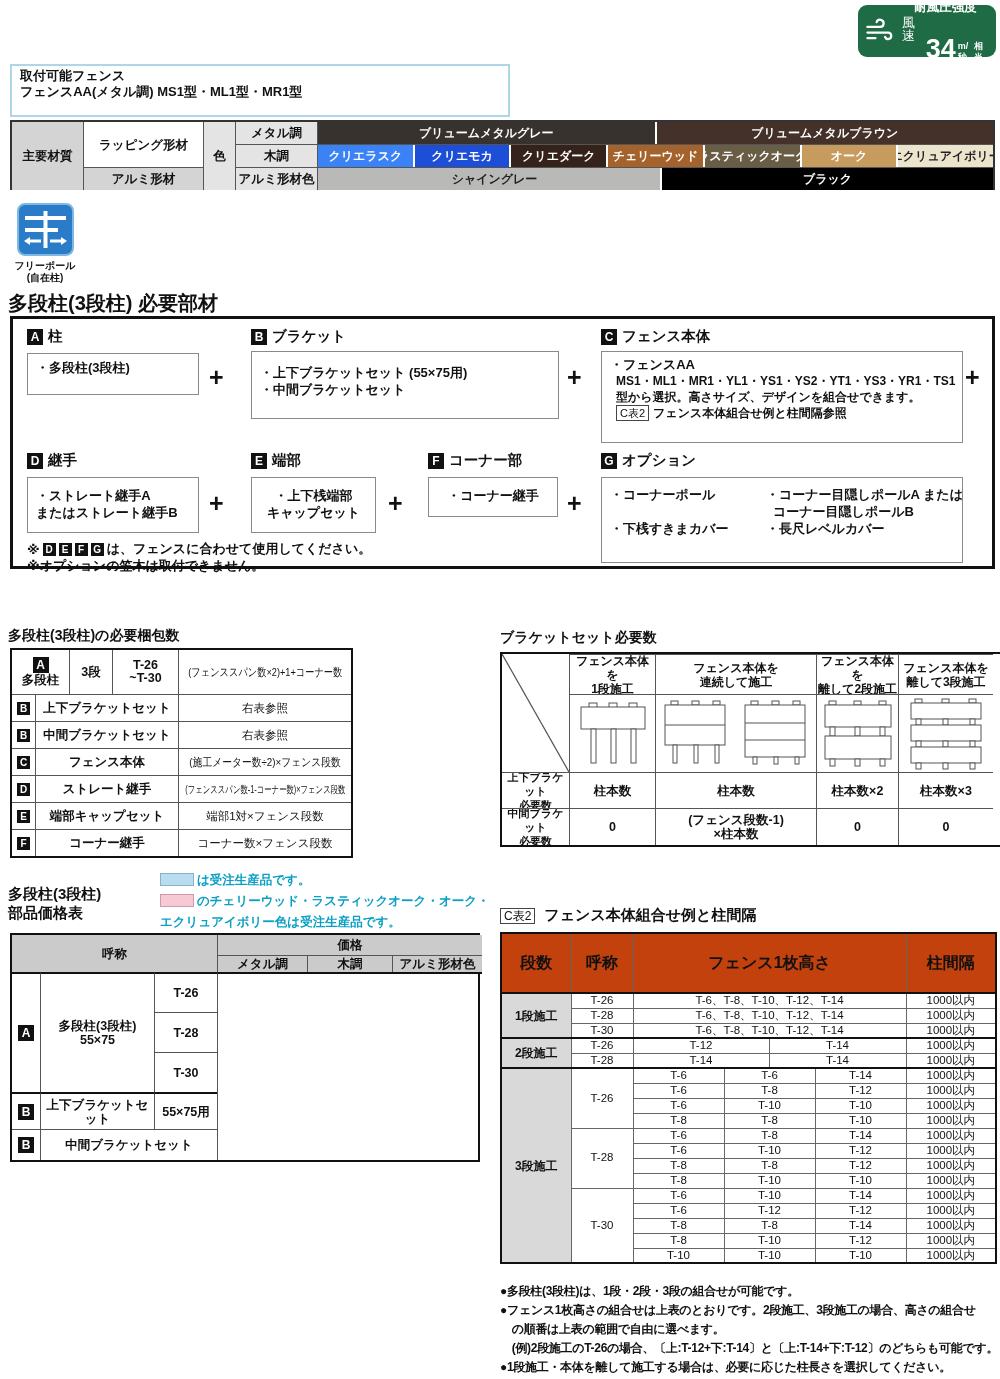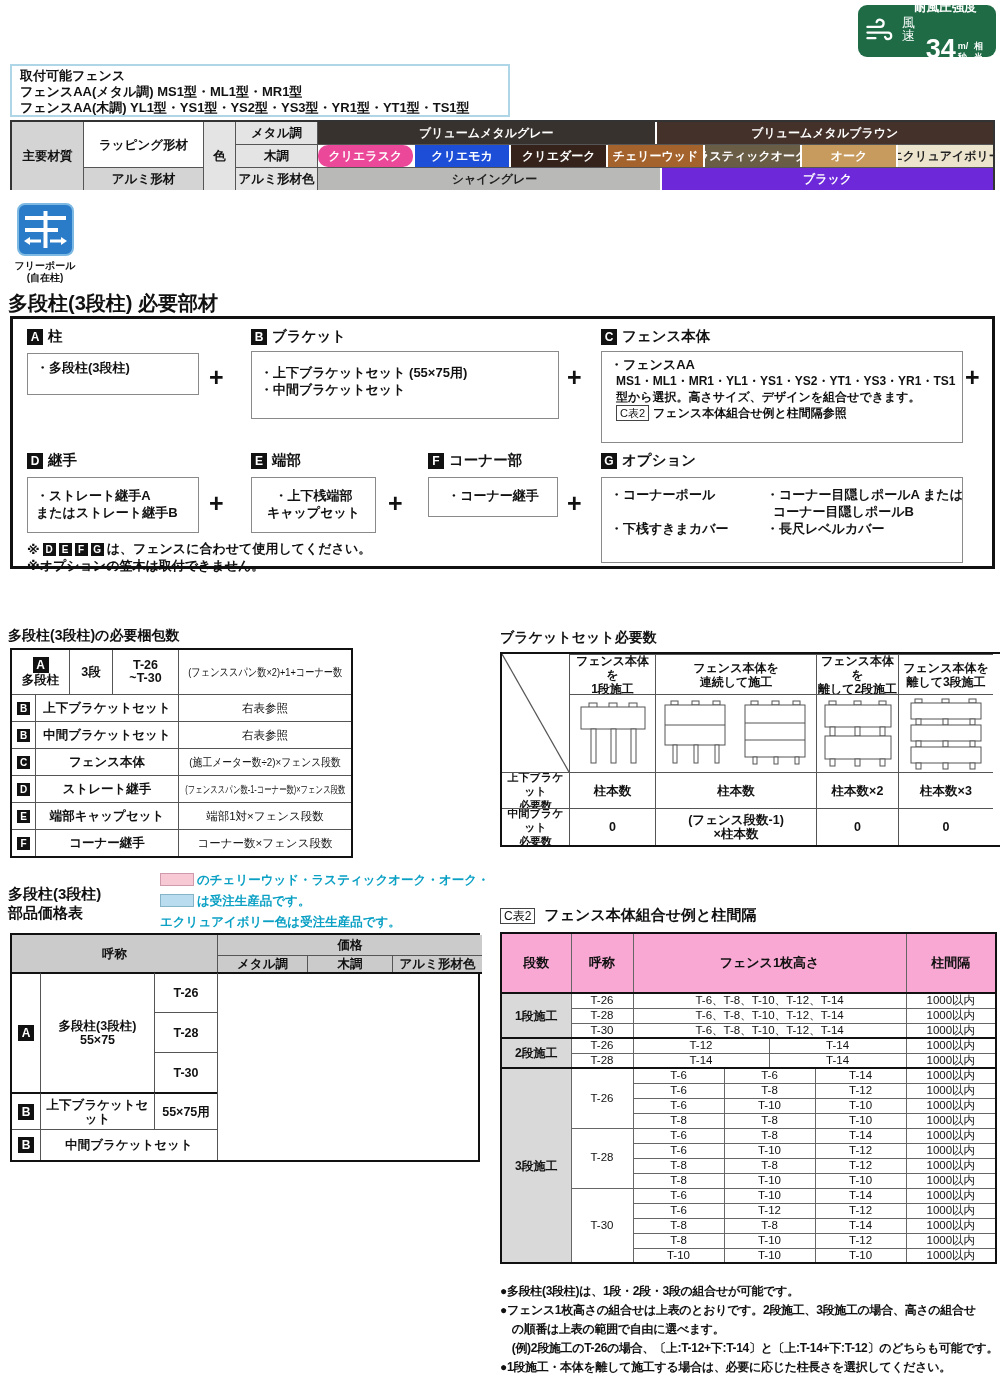--- a/index.html
+++ b/index.html
@@ -96,21 +96,21 @@
   .pr-hd{background:#cbcbcb}
   .thick-top{border-top:2px solid #111}
   .no-t{border-top:none}.no-l{border-left:none}
 
   
   .ct-head{position:absolute;left:500px;top:906px;display:flex;align-items:center;gap:5px;white-space:nowrap}
   .ct-head .ref-tag{font-size:12px}
   .ct-title{font-size:15px;font-weight:bold}
   .ct{position:absolute;left:500px;top:932px}
   .ct table{border-collapse:collapse;table-layout:fixed;width:495px;border:2px solid #111}
-  .ct th{height:60px;background:#f9a8d4;font-size:13px;font-weight:bold;border:1px solid #666;border-bottom:2px solid #111}
+  .ct th{height:60px;background:#c2410c;font-size:16px;font-weight:bold;border:1px solid #666;border-bottom:2px solid #111}
   .ct td{border:1px solid #666;height:15px;font-size:11.5px;line-height:1;text-align:center;padding:0;overflow:hidden;white-space:nowrap}
   .ct td.dan{background:#d9d9d9;font-weight:bold;font-size:12px}
   .ct tr.group-start td{border-top:2px solid #111}
   .ct-fn{position:absolute;left:500px;top:1282px;width:500px}
   .fn-line{font-size:12px;line-height:19px;white-space:nowrap;font-weight:bold;letter-spacing:-.3px}
 </style>
 </head>
 <body>
 
 <div class="page">
@@ -133,47 +133,46 @@
           <span>m/秒</span>
           <span>相当</span>
         </span>
       </div>
     </div>
   </div>
 
   <div class="fence-box">
     <div>取付可能フェンス</div>
     <div>フェンスAA(メタル調) MS1型・ML1型・MR1型</div>
-    <div>フェンスAA(木調) YL1型・YS1型・YS2型・YS3型・YR1型・YT1型・TS1型</div>
   </div>
 
   <div class="mat-table">
     <div class="mat-cell c-main bg-g nobb" style="white-space:pre-line">主要材質</div>
     <div class="mat-cell c-wrap">ラッピング形材</div>
     <div class="mat-cell c-alumi bg-g nobb">アルミ形材</div>
     <div class="mat-cell c-color bg-lg nobb">色</div>
     <div class="mat-cell c-t1 bg-lg">メタル調</div>
     <div class="mat-cell c-t2 bg-lg">木調</div>
     <div class="mat-cell c-t3 bg-lg nobb">アルミ形材色</div>
     <div class="mat-cell c-sw1 sw-row nobr" id="mat-swatches-metal">
         <div class="swatch" style="background: rgb(56, 50, 46); color: rgb(255, 255, 255);">ブリュームメタルグレー</div>
         <div class="swatch" style="background: rgb(68, 49, 42); color: rgb(255, 255, 255);">ブリュームメタルブラウン</div>
       </div>
     <div class="mat-cell c-sw2 sw-row nobr" id="mat-swatches-wood">
-        <div class="swatch" style="background: #ec4899; color: rgb(255, 255, 255); border-radius: 10px;">クリエラスク</div>
+        <div class="swatch" style="background: #3b82f6; color: rgb(255, 255, 255);">クリエラスク</div>
         <div class="swatch" style="background: #1d4ed8; color: rgb(255, 255, 255);">クリエモカ</div>
         <div class="swatch" style="background: rgb(53, 34, 26); color: rgb(255, 255, 255);">クリエダーク</div>
         <div class="swatch" style="background: rgb(164, 99, 45); color: rgb(255, 255, 255);">チェリーウッド</div>
         <div class="swatch" style="background: rgb(106, 93, 70); color: rgb(255, 255, 255);">ラスティックオーク</div>
         <div class="swatch" style="background: rgb(199, 154, 93); color: rgb(255, 255, 255);">オーク</div>
         <div class="swatch" style="background: rgb(236, 228, 205); color: rgb(34, 34, 34);">エクリュアイボリー</div>
       </div>
     <div class="mat-cell c-sw3 sw-row nobr nobb" id="mat-swatches-alumi">
         <div class="swatch" style="background: rgb(185, 185, 183); color: rgb(34, 34, 34); padding-left: 11px;">シャイングレー</div>
-        <div class="swatch" style="background: #6d28d9; color: rgb(255, 255, 255);">ブラック</div>
+        <div class="swatch" style="background: #000000; color: rgb(255, 255, 255);">ブラック</div>
       </div>
   </div>
 
   <div class="freepole">
     <svg width="57" height="53" viewBox="0 0 57 53">
       <rect x="1" y="1" width="55" height="51" rx="7" fill="#2a7cc9" stroke="#7db9e2" stroke-width="2"></rect>
       <g stroke="#fff" stroke-width="4" fill="none">
         <path d="M28.5 8 V45"></path>
         <path d="M8 15 H49"></path>
         <path d="M8 27 H41"></path>
@@ -451,22 +450,22 @@
 ×柱本数</div>
     <div class="bk-cell bk-val" id="bk-mid2" style="grid-area:4/4">0</div>
     <div class="bk-cell bk-val" id="bk-mid3" style="grid-area:4/5">0</div>
   </div>
 
   <div class="pr-head2">
     <div>多段柱(3段柱)</div>
     <div>部品価格表</div>
   </div>
   <div class="legend">
+    <div><span class="lg-swatch lg-blue" id="legend-swatch-blue" style="background: rgb(185, 221, 238);"></span><span>は受注生産品です。</span></div>
     <div><span class="lg-swatch lg-pink" id="legend-swatch-pink" style="background: rgb(247, 201, 213);"></span><span>のチェリーウッド・ラスティックオーク・オーク・</span></div>
-    <div><span class="lg-swatch lg-blue" id="legend-swatch-blue" style="background: rgb(185, 221, 238);"></span><span>は受注生産品です。</span></div>
     <div>エクリュアイボリー色は受注生産品です。</div>
   </div>
 
   <div class="pr">
     <div class="pr-cell pr-hd no-t no-l" style="grid-area:1/1/3/4">呼称</div>
     <div class="pr-cell pr-hd no-t" style="grid-area:1/4/2/7">価格</div>
     <div class="pr-cell pr-hd" style="grid-area:2/4">メタル調</div>
     <div class="pr-cell pr-hd" style="grid-area:2/5">木調</div>
     <div class="pr-cell pr-hd" style="grid-area:2/6">アルミ形材色</div>
 

